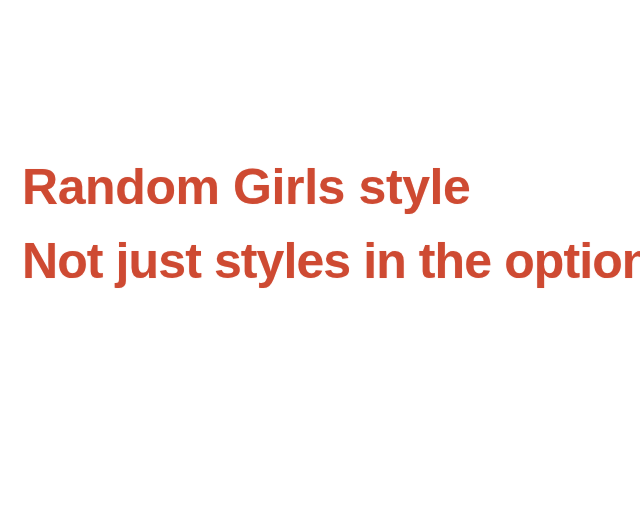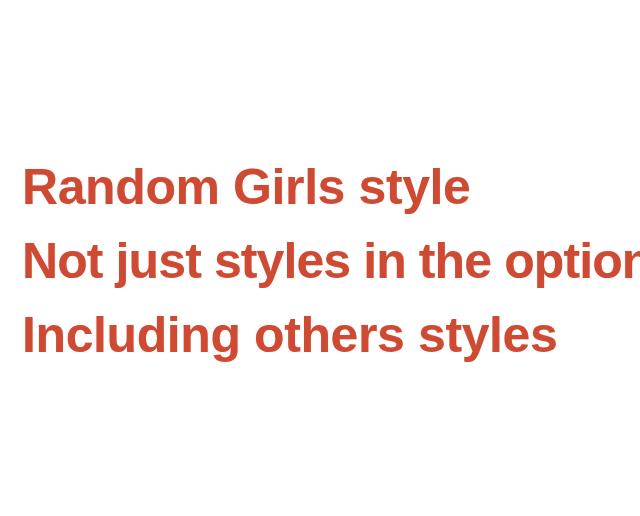--- a/index.html
+++ b/index.html
@@ -54,17 +54,16 @@
 <body>
 
 <div class="canvas">
 
   <div class="text-block">
 
     <p class="headline line-1">Random Girls style</p>
 
     <p class="headline line-2">Not just styles in the options</p>
 
-    <p class="headline line-3">Including others styles</p>
 
   </div>
 
 </div>
 
 </body></html>

